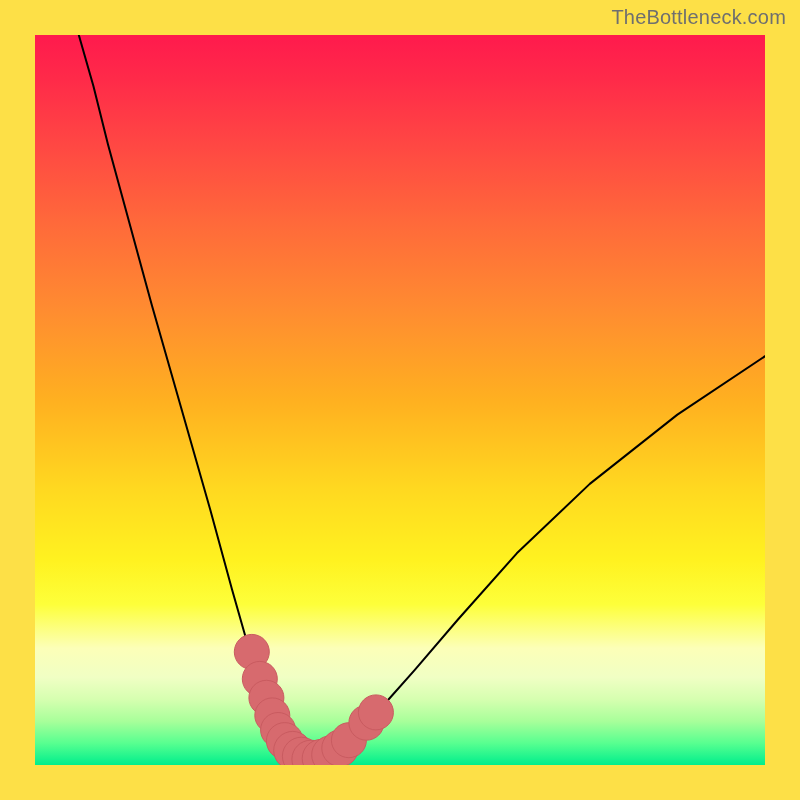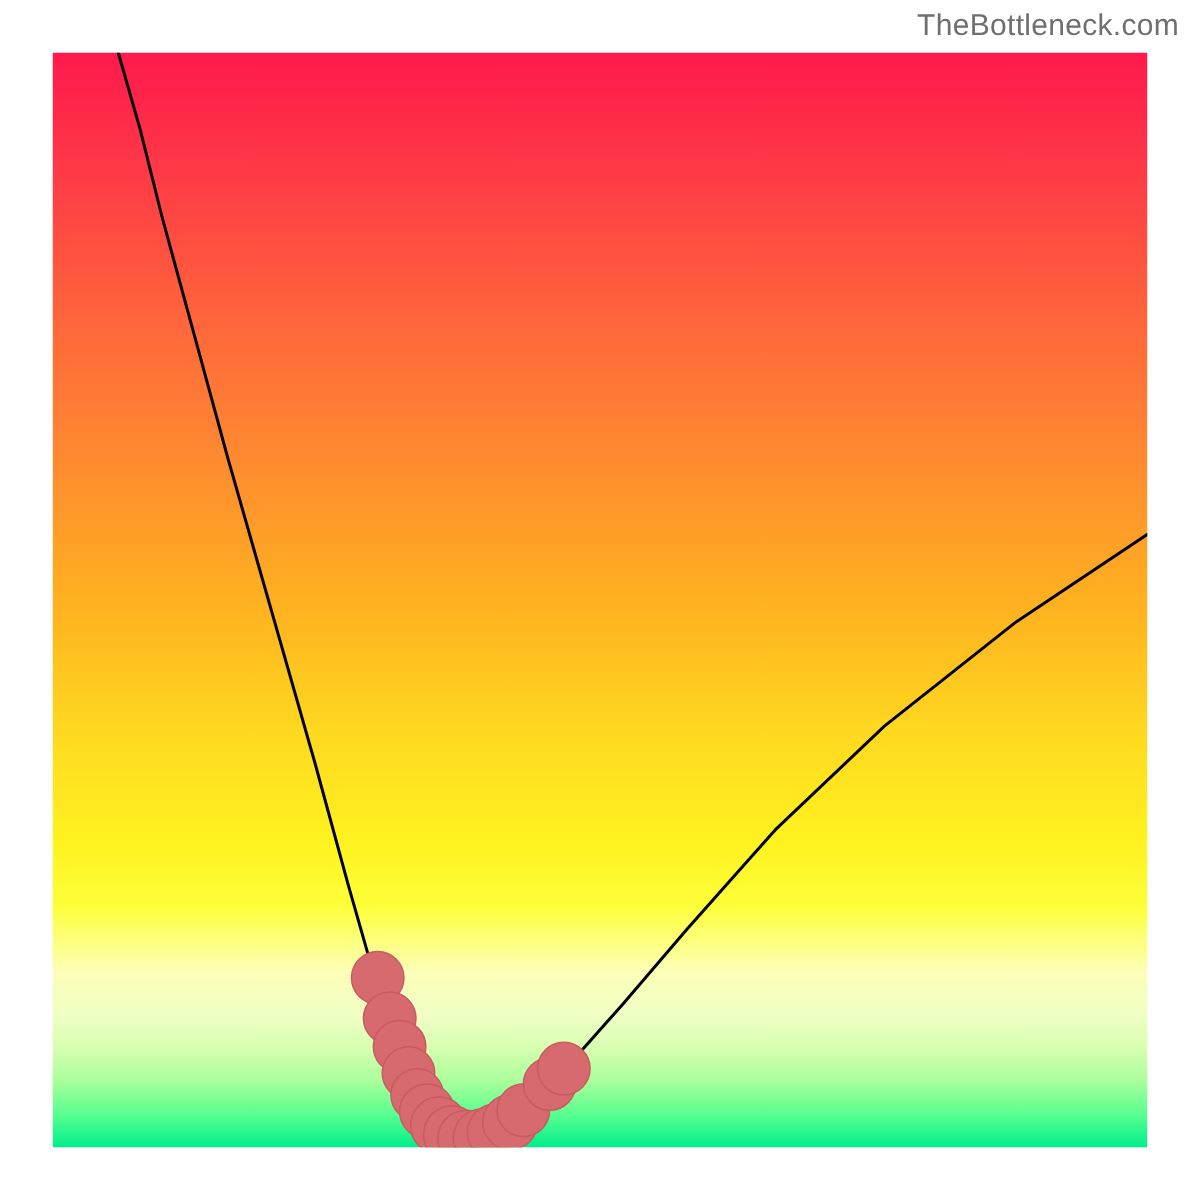--- a/index.html
+++ b/index.html
@@ -10,21 +10,21 @@
     background: #000;
     overflow: hidden;
     font-family: Arial, Helvetica, sans-serif;
   }
   .frame {
     position: absolute;
     top: 0;
     left: 0;
     width: 800px;
     height: 800px;
-    background: #ffffff;
+    background: #fde047;
   }
   .plot-area {
     position: absolute;
     left: 35px;
     top: 35px;
     width: 730px;
     height: 730px;
     overflow: hidden;
   }
   .gradient {

